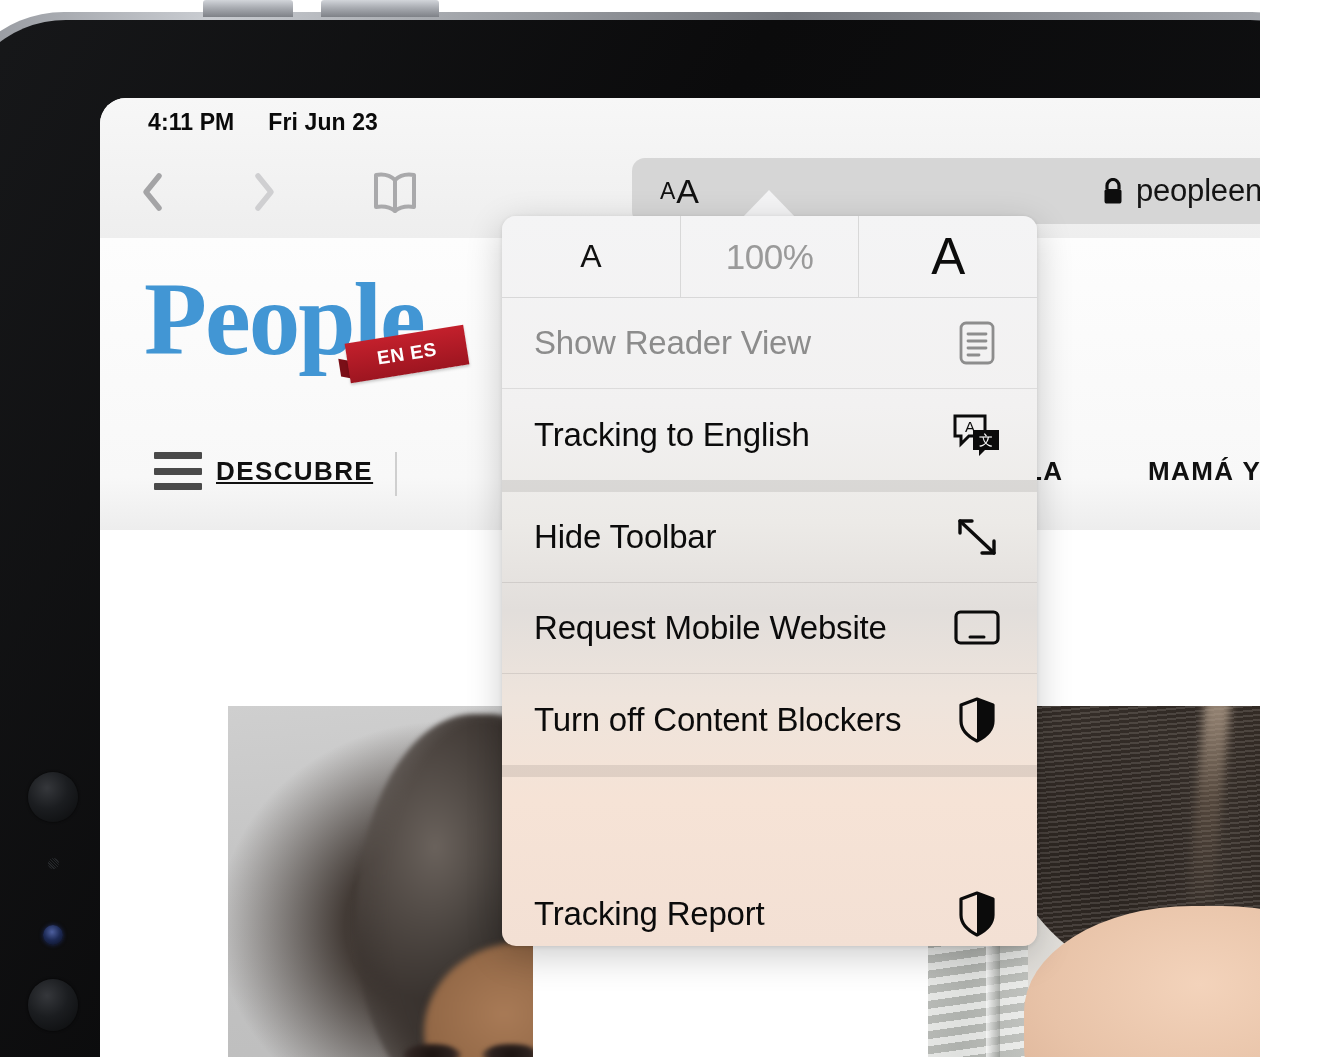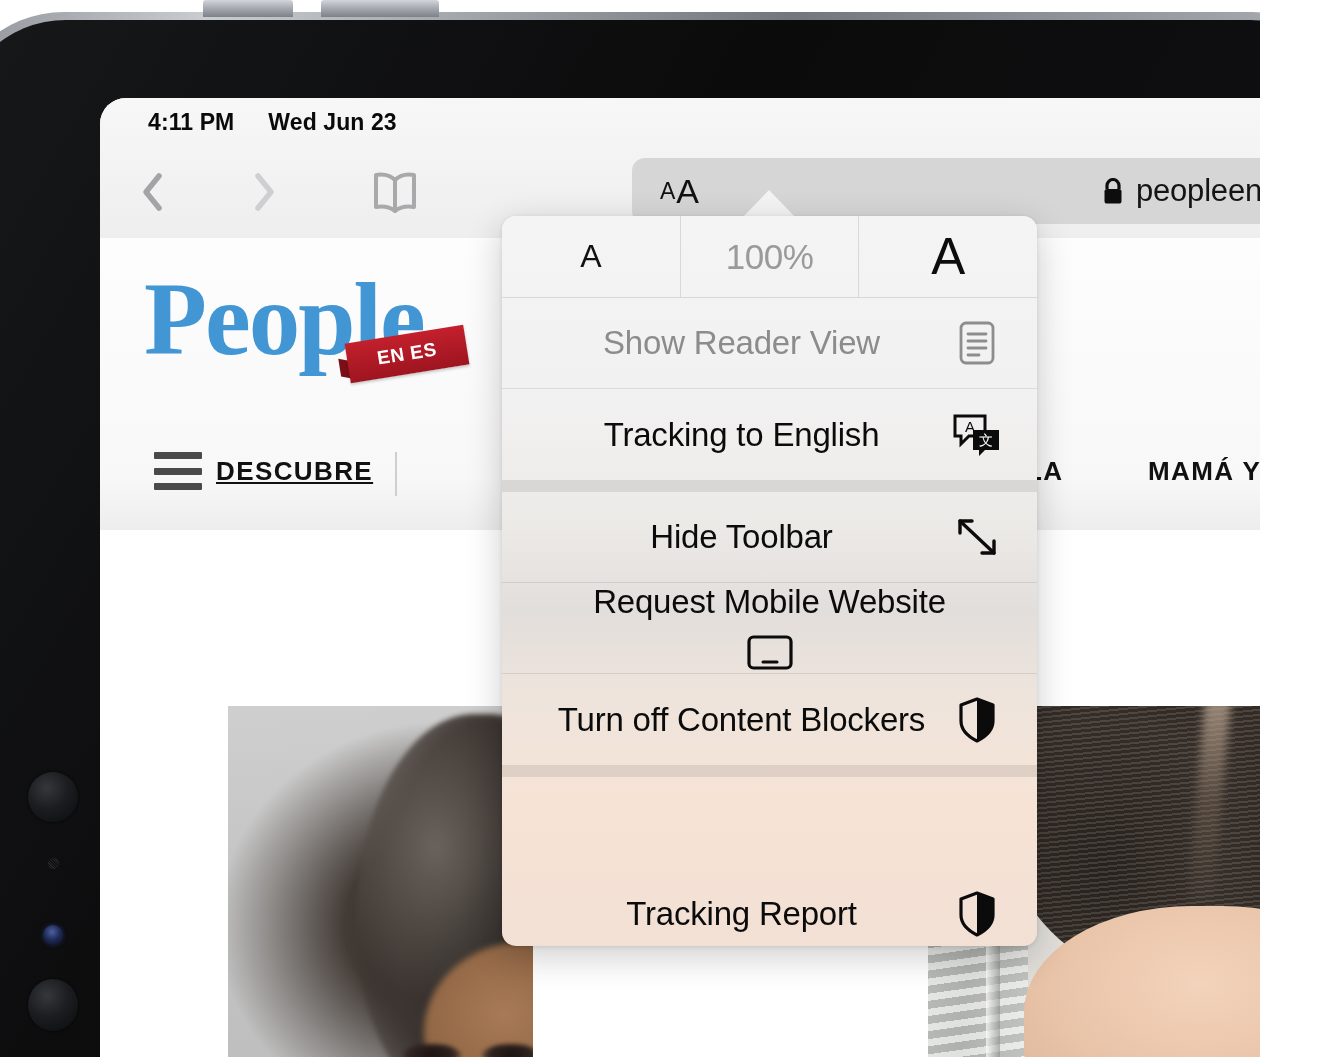--- a/index.html
+++ b/index.html
@@ -281,21 +281,21 @@
   .z-pct{ font-size:35px; color:#9a9a9a; letter-spacing:-.5px; }
   .z-big{ font-size:51px; color:#0c0c0c; line-height:.9; }
 
   .menu-item{
     position:absolute; left:0; width:100%; height:91px;
     display:flex; align-items:center;
     padding:0 32px 0 32px;
     border-bottom:1px solid rgba(0,0,0,.09);
   }
   .menu-item .mi-label{
-    flex:1; font-size:33px; color:#0b0b0b; letter-spacing:-.2px; white-space:nowrap;text-align:center;
+    flex:1; font-size:33px; color:#0b0b0b; letter-spacing:-.2px; white-space:nowrap;
   }
   .menu-item.disabled .mi-label{ color:#8c8c8c; }
   .mi-icon{ width:56px; display:flex; align-items:center; justify-content:center; }
 
   .sep-band{
     position:absolute; left:0; width:100%; height:12px;
     background:rgba(0,0,0,.085);
   }
 
   svg.ic{ display:block; }
@@ -320,21 +320,21 @@
   <div class="sensor-mesh"></div>
   <div class="sensor-blue"></div>
   <div class="cam cam-bot"></div>
 
   <div class="screen">
 
     <div class="browser-chrome">
 
       <div class="statusbar">
         <span class="status-time">4:11 PM</span>
-        <span class="status-date">Wed Jun 23</span>
+        <span class="status-date">Fri Jun 23</span>
       </div>
 
       <div class="toolbar">
 
         <div class="nav-btn back-btn">
           <svg class="chev" viewBox="0 0 23 40">
             <path d="M18 4 L5 20 L18 36"></path>
           </svg>
         </div>
 
@@ -455,21 +455,21 @@
         <span class="mi-label">Hide Toolbar</span>
         <span class="mi-icon">
           <svg class="ic" width="46" height="44" viewBox="0 0 46 44">
             <path d="M6 18 L6 6 L18 6" fill="none" stroke="#0b0b0b" stroke-width="3.4" stroke-linecap="round" stroke-linejoin="round"></path>
             <line x1="6" y1="6" x2="40" y2="38" stroke="#0b0b0b" stroke-width="3.4" stroke-linecap="round"></line>
             <path d="M40 26 L40 38 L28 38" fill="none" stroke="#0b0b0b" stroke-width="3.4" stroke-linecap="round" stroke-linejoin="round"></path>
           </svg>
         </span>
       </div>
 
-      <div class="menu-item" style="top:367px;flex-direction:column;">
+      <div class="menu-item" style="top:367px;">
         <span class="mi-label">Request Mobile Website</span>
         <span class="mi-icon">
           <svg class="ic" width="48" height="40" viewBox="0 0 48 40">
             <rect x="3" y="4" width="42" height="31" rx="4.5" fill="none" stroke="#0b0b0b" stroke-width="3.2"></rect>
             <line x1="17" y1="29" x2="31" y2="29" stroke="#0b0b0b" stroke-width="3" stroke-linecap="round"></line>
           </svg>
         </span>
       </div>
 
       <div class="menu-item" style="top:458px; border-bottom:none;">

